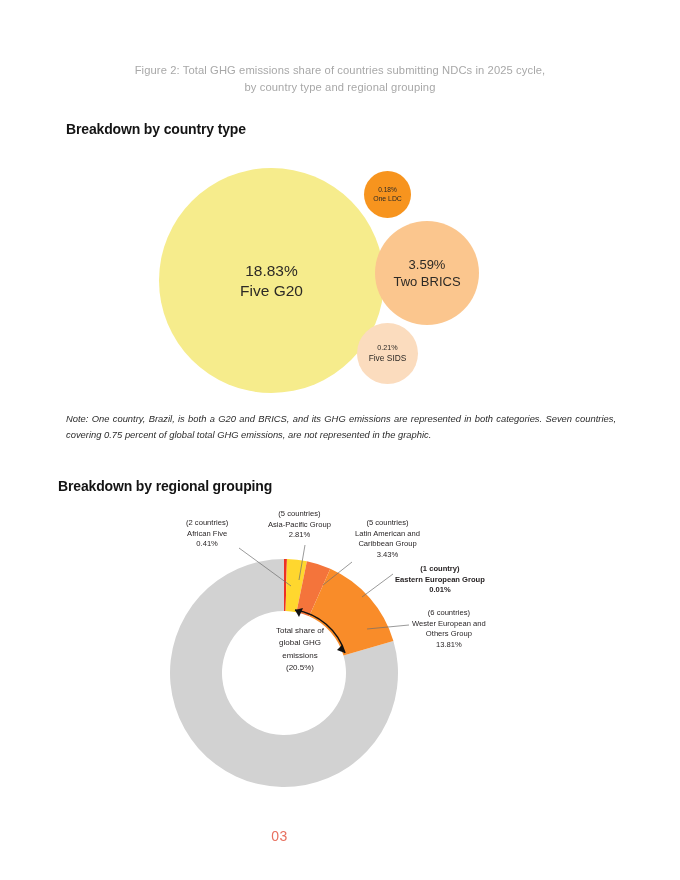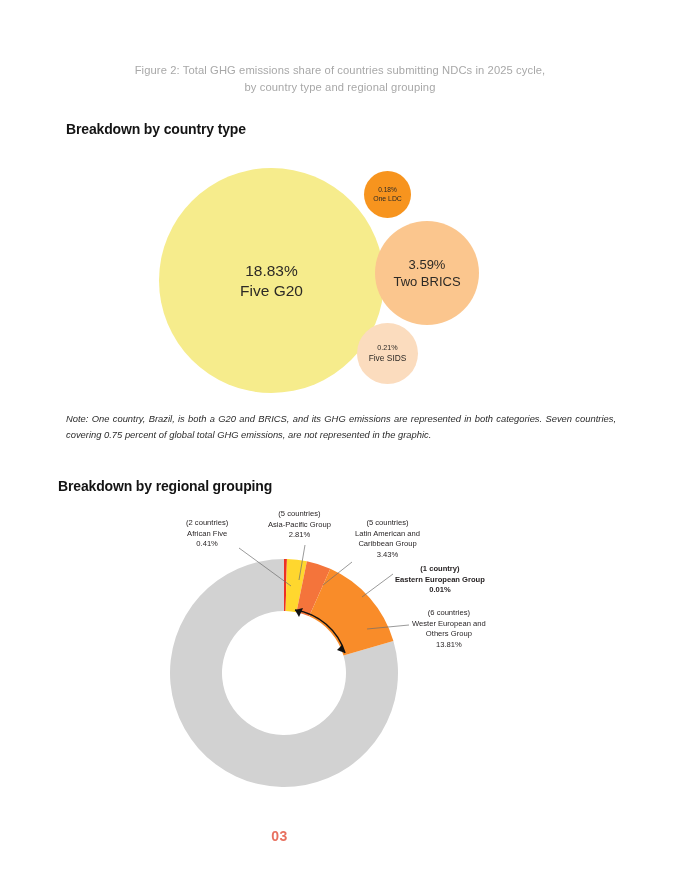--- a/index.html
+++ b/index.html
@@ -86,21 +86,21 @@
   #callout-eastern   { left:395px; top:64px;font-weight:bold; }
   #callout-western   { left:412px; top:108px; }
 
   .donut-center {
     position:absolute; left:249px; top:125px; width:102px;
     text-align:center; font-size:8px; line-height:12.4px; color:#231f20;
   }
 
   .page-num {
     position:absolute; left:0; top:828px; width:559px;
-    text-align:center; font-size:14px; font-weight:bold;
+    text-align:center; font-size:14px; font-weight:normal;
     color:#e8705f; letter-spacing:0.4px;
   }
 </style>
 </head>
 <body>
 
 <div class="page">
 
   <div class="fig-title">
     <div>Figure 2: Total GHG emissions share of countries submitting NDCs in 2025 cycle,</div>
@@ -195,18 +195,24 @@
       <div>0.01%</div>
     </div>
 
     <div class="callout" id="callout-western">
       <div>(6 countries)</div>
       <div>Wester European and</div>
       <div>Others Group</div>
       <div>13.81%</div>
     </div>
 
+    <div class="donut-center">
+      <div>Total share of</div>
+      <div>global GHG</div>
+      <div>emissions</div>
+      <div>(20.5%)</div>
+    </div>
 
   </div>
 
   <div class="page-num">03</div>
 
 </div>
 
 </body></html>

